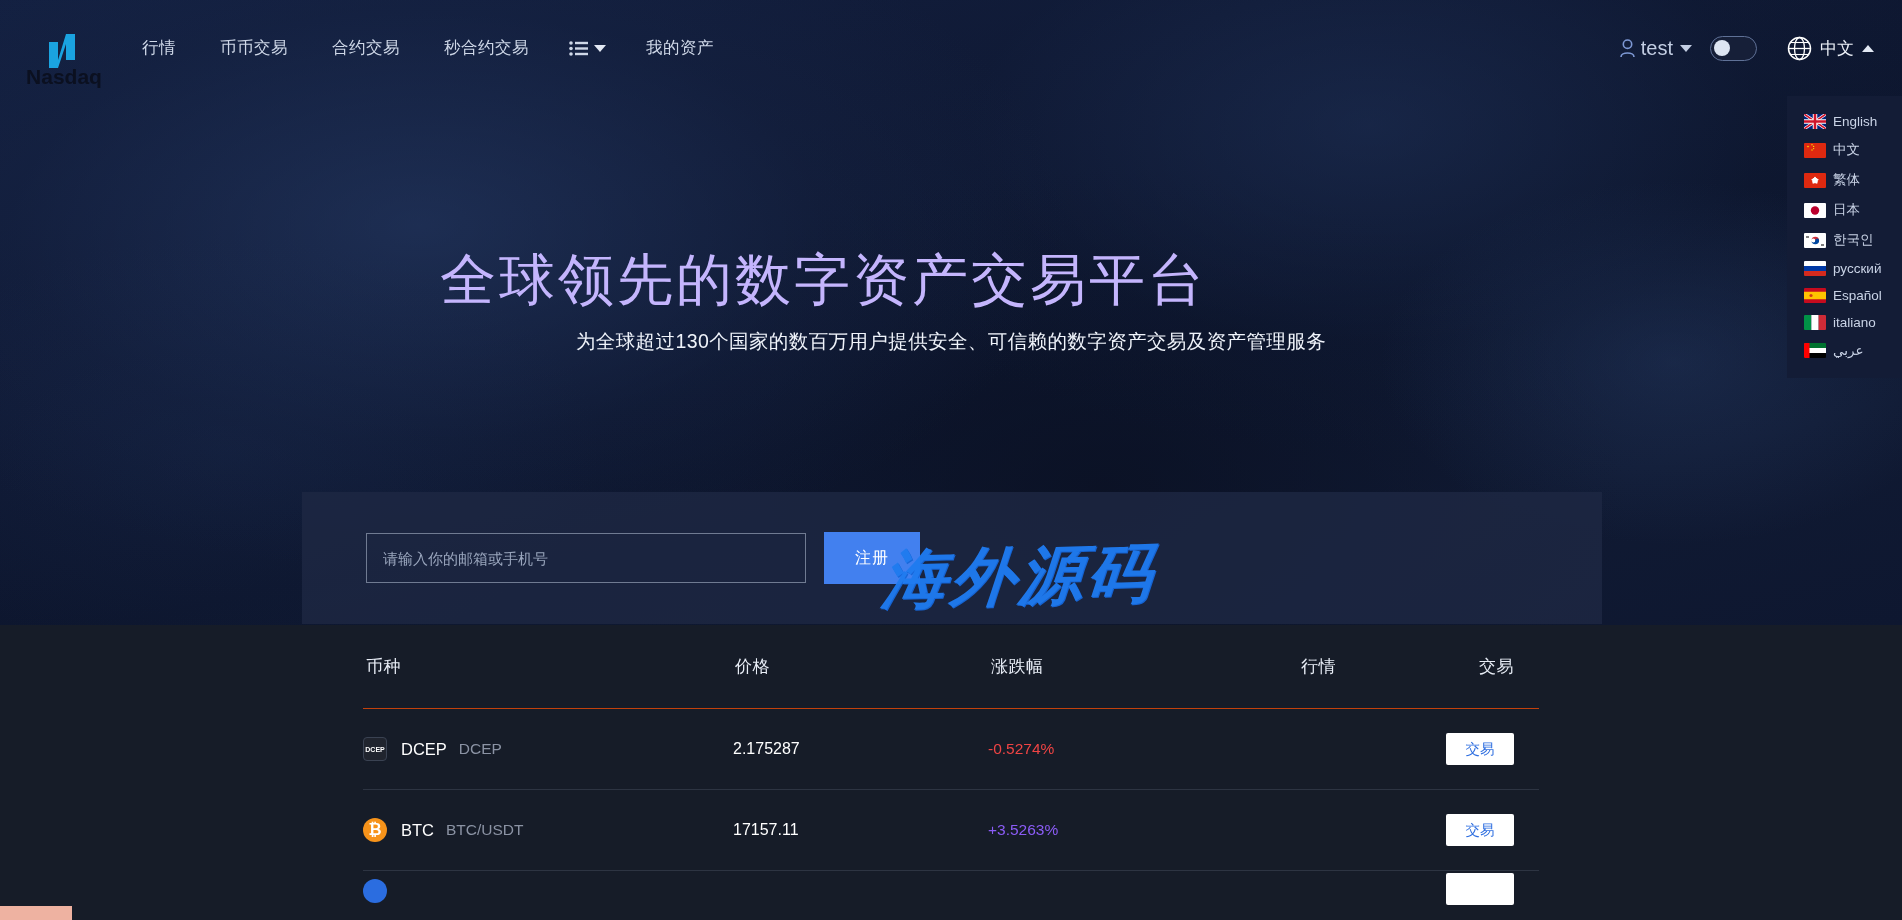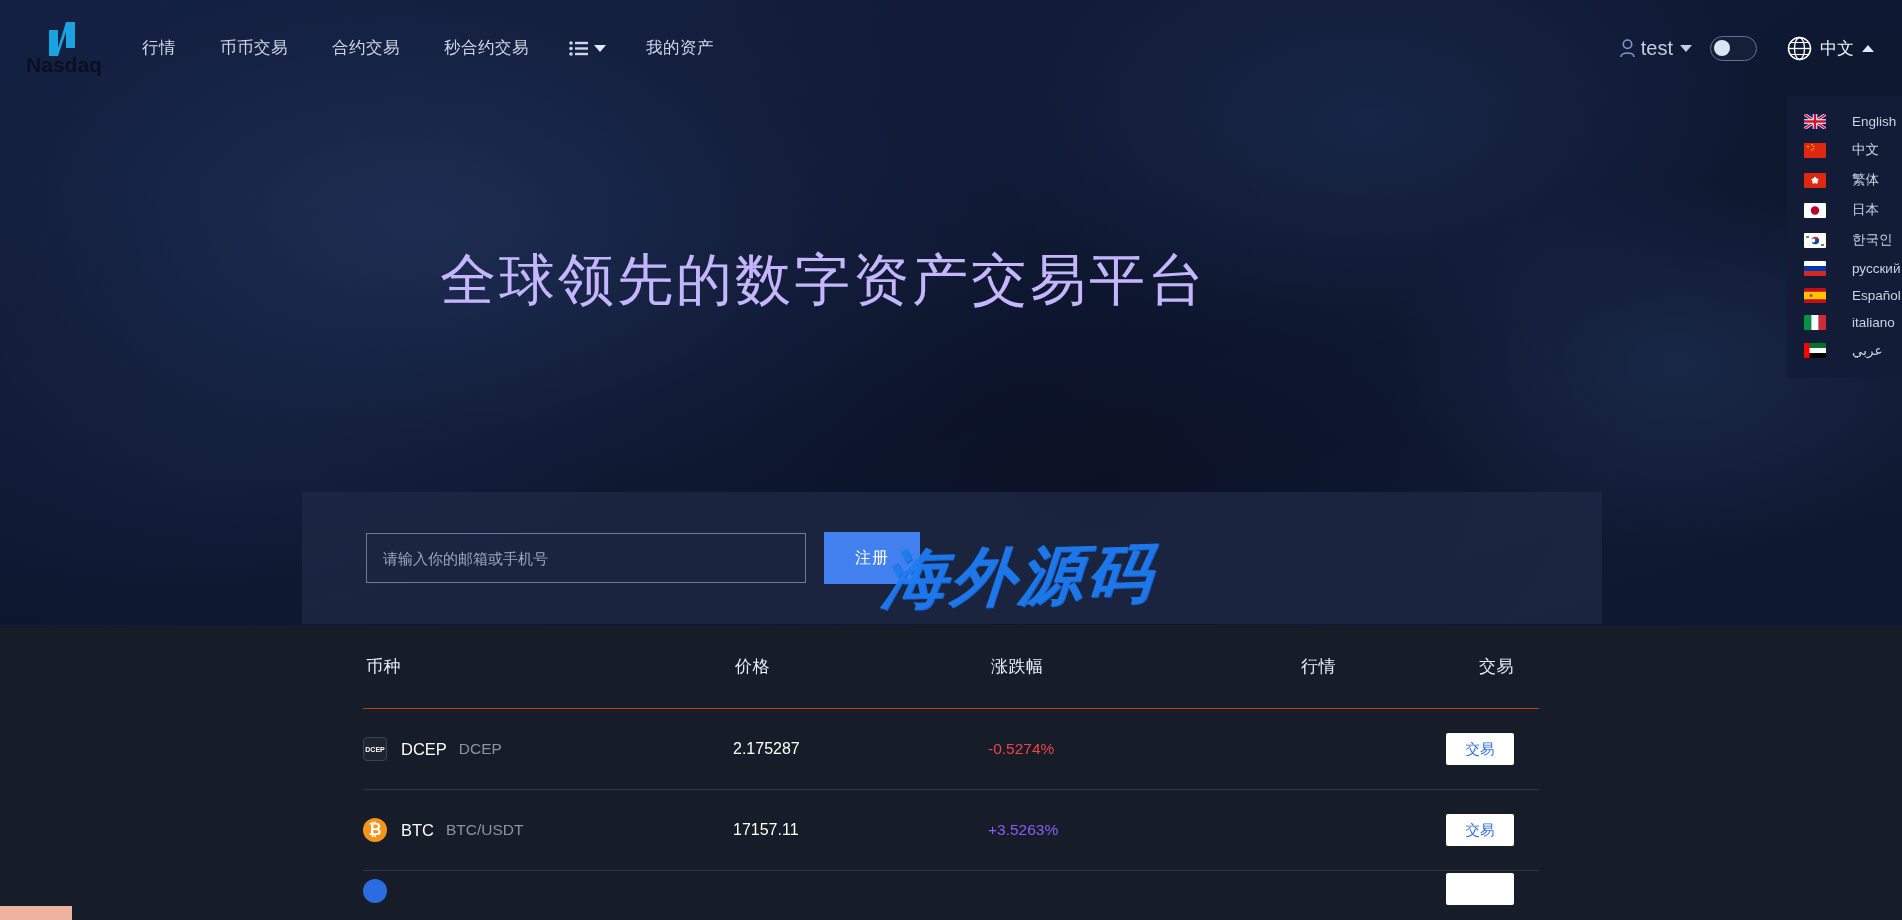--- a/index.html
+++ b/index.html
@@ -48,21 +48,21 @@
     left: 0; top: 0;
     width: 1902px;
     height: 96px;
     display: flex;
     align-items: center;
     z-index: 40;
   }
 
   .logo {
     position: absolute;
-    left: 25px; top: 14px;
+    left: 25px; top: 26px;
     width: 78px; height: 62px;
   }
   .logo svg { display: block; }
 
   .nav {
     position: absolute;
     left: 120px; top: 0;
     height: 96px;
     display: flex;
     align-items: center;
@@ -156,21 +156,21 @@
     position: absolute;
     right: 0; top: 96px;
     width: 115px;
     padding: 12px 0 14px 0;
     background: #131c36;
     z-index: 60;
   }
   .lang-row {
     display: flex;
     align-items: center;
-    gap: 26px;
+    gap: 7px;
     padding: 6px 0 6px 17px;
     cursor: pointer;
   }
   .flag {
     width: 22px; height: 15px;
     flex: 0 0 22px;
     border-radius: 1px;
     overflow: hidden;
     display: block;
   }
@@ -538,20 +538,21 @@
           <rect width="22" height="5" y="10" fill="#000000"></rect>
           <rect width="5.5" height="15" x="0" fill="#ff0000"></rect>
         </svg>
         <span class="lang-text">عربي</span>
       </div>
 
     </div>
   </div>
 
   <div class="hero-title">全球领先的数字资产交易平台</div>
+  <div class="hero-sub">为全球超过130个国家的数百万用户提供安全、可信赖的数字资产交易及资产管理服务</div>
 
   <div class="cta-panel">
     <input class="cta-input" type="text" placeholder="请输入你的邮箱或手机号" style="">
     <button class="cta-btn">注册</button>
   </div>
 
   <div class="watermark">海外源码</div>
 
   <div class="table-section">
     <div class="table-wrap">

